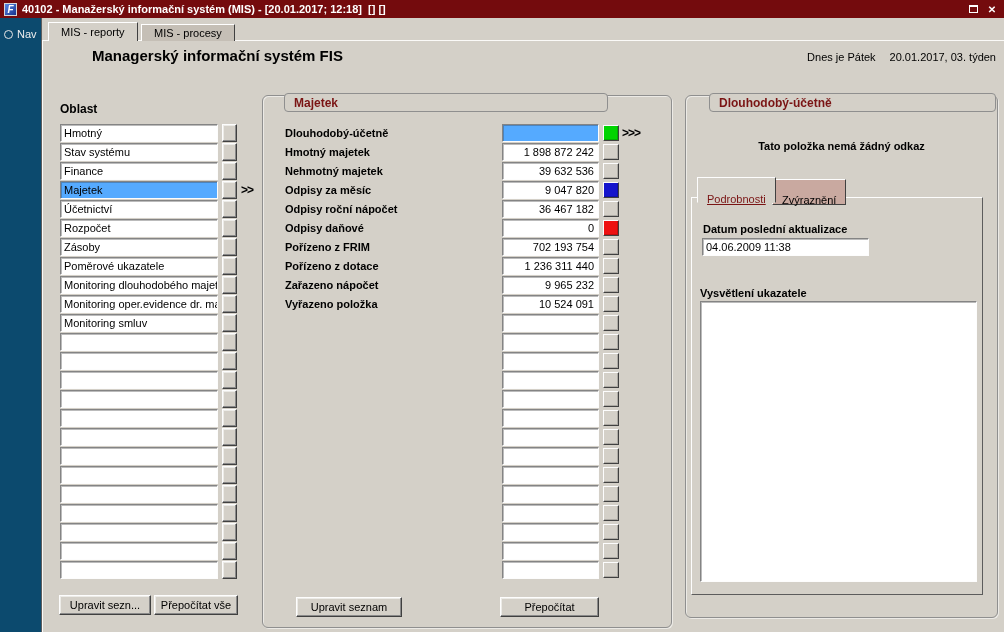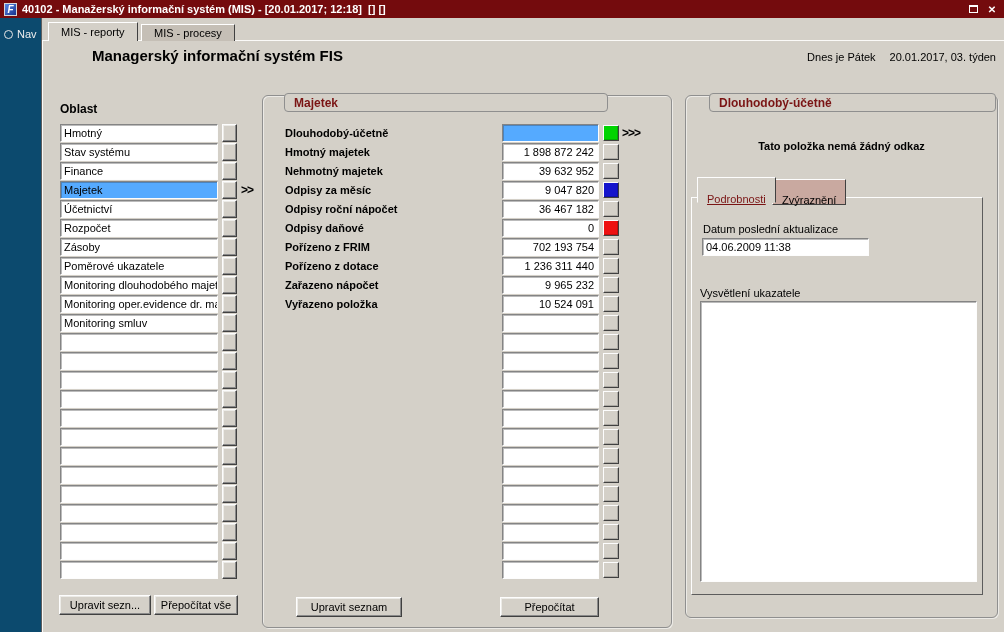--- a/index.html
+++ b/index.html
@@ -79,21 +79,21 @@
   
   #no-link { position:absolute; left:685px; top:140px; width:313px; text-align:center; font-weight:bold; }
   .dtab { position:absolute; padding:12px 9px; cursor:default; }
   #dtab-podrobnosti { left:697px; top:177px; height:21px; line-height:19px; background:#d4d0c8;
                       border:1px solid; border-color:#fdfdfd #404040 #d4d0c8 #fdfdfd;
                       color:var(--gt); text-decoration:underline; z-index:3; }
   #dtab-zvyrazneni { left:772px; top:179px; height:18px; line-height:17px; background:#c9a9a0;
                      border:1px solid; border-color:#fdfdfd #404040 #404040 #fdfdfd; z-index:2; }
   #detail-panel { position:absolute; left:691px; top:197px; width:292px; height:398px; background:#d4d0c8;
                   border:1px solid; border-color:#fdfdfd #5c5c5c #5c5c5c #fdfdfd; z-index:1; }
-  .blabel { position:absolute; font-weight:normal; z-index:2; }
+  .blabel { position:absolute; font-weight:bold; z-index:2; }
   #last-update-label { left:703px; top:223px; }
   #last-update-field { left:702px; top:238px; width:167px; padding:1px 3px 0; z-index:2; }
   #explanation-label { left:700px; top:287px; }
   #explanation-box { left:700px; top:301px; width:277px; height:281px; z-index:2; }
 </style>
 </head>
 <body>
 
 <div id="window" style="--sel: #55aaff; --gt: #7a1414;">
 
@@ -181,21 +181,21 @@
   <div id="majetek-box" class="groupbox"></div>
   <div id="majetek-title" class="group-title">Majetek</div>
   <div id="majetek-rows">
       <div class="mlabel" style="top: 124px;">Dlouhodobý-účetně</div>
       <div class="inset mfield selfield" style="top: 124px;"></div>
       <div class="indicator" style="top: 125px; background: rgb(0, 212, 0);"></div>
       <div class="mlabel" style="top: 143px;">Hmotný majetek</div>
       <div class="inset mfield" style="top: 143px;">1 898 872 242</div>
       <div class="indicator" style="top: 144px; background: rgb(212, 208, 200);"></div>
       <div class="mlabel" style="top: 162px;">Nehmotný majetek</div>
-      <div class="inset mfield" style="top: 162px;">39 632 952</div>
+      <div class="inset mfield" style="top: 162px;">39 632 536</div>
       <div class="indicator" style="top: 163px; background: rgb(212, 208, 200);"></div>
       <div class="mlabel" style="top: 181px;">Odpisy za měsíc</div>
       <div class="inset mfield" style="top: 181px;">9 047 820</div>
       <div class="indicator" style="top: 182px; background: rgb(20, 20, 204);"></div>
       <div class="mlabel" style="top: 200px;">Odpisy roční nápočet</div>
       <div class="inset mfield" style="top: 200px;">36 467 182</div>
       <div class="indicator" style="top: 201px; background: rgb(212, 208, 200);"></div>
       <div class="mlabel" style="top: 219px;">Odpisy daňové</div>
       <div class="inset mfield" style="top: 219px;">0</div>
       <div class="indicator" style="top: 220px; background: rgb(238, 17, 17);"></div>

